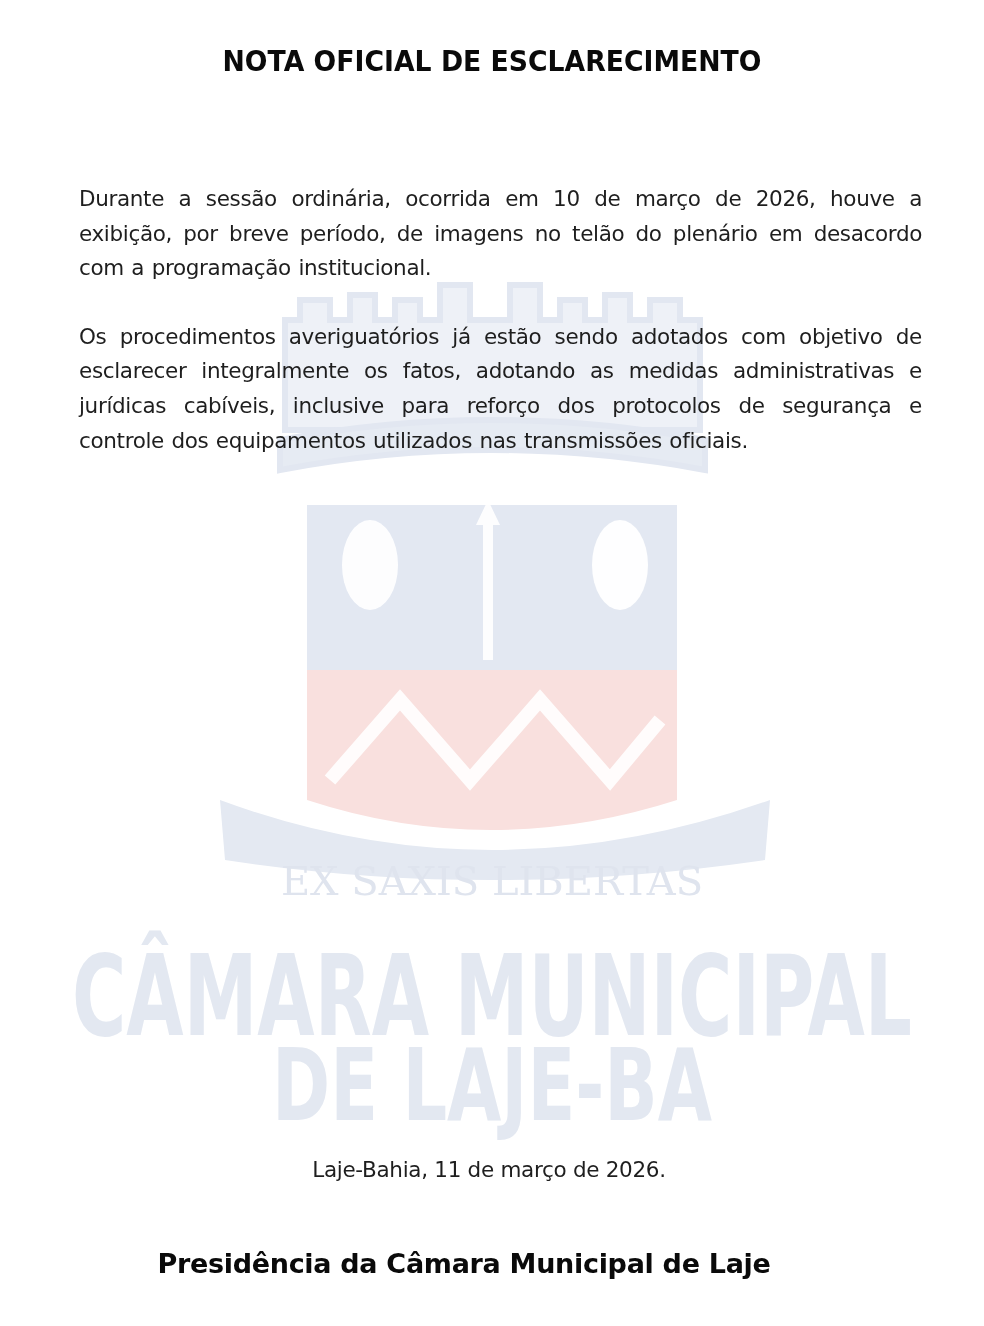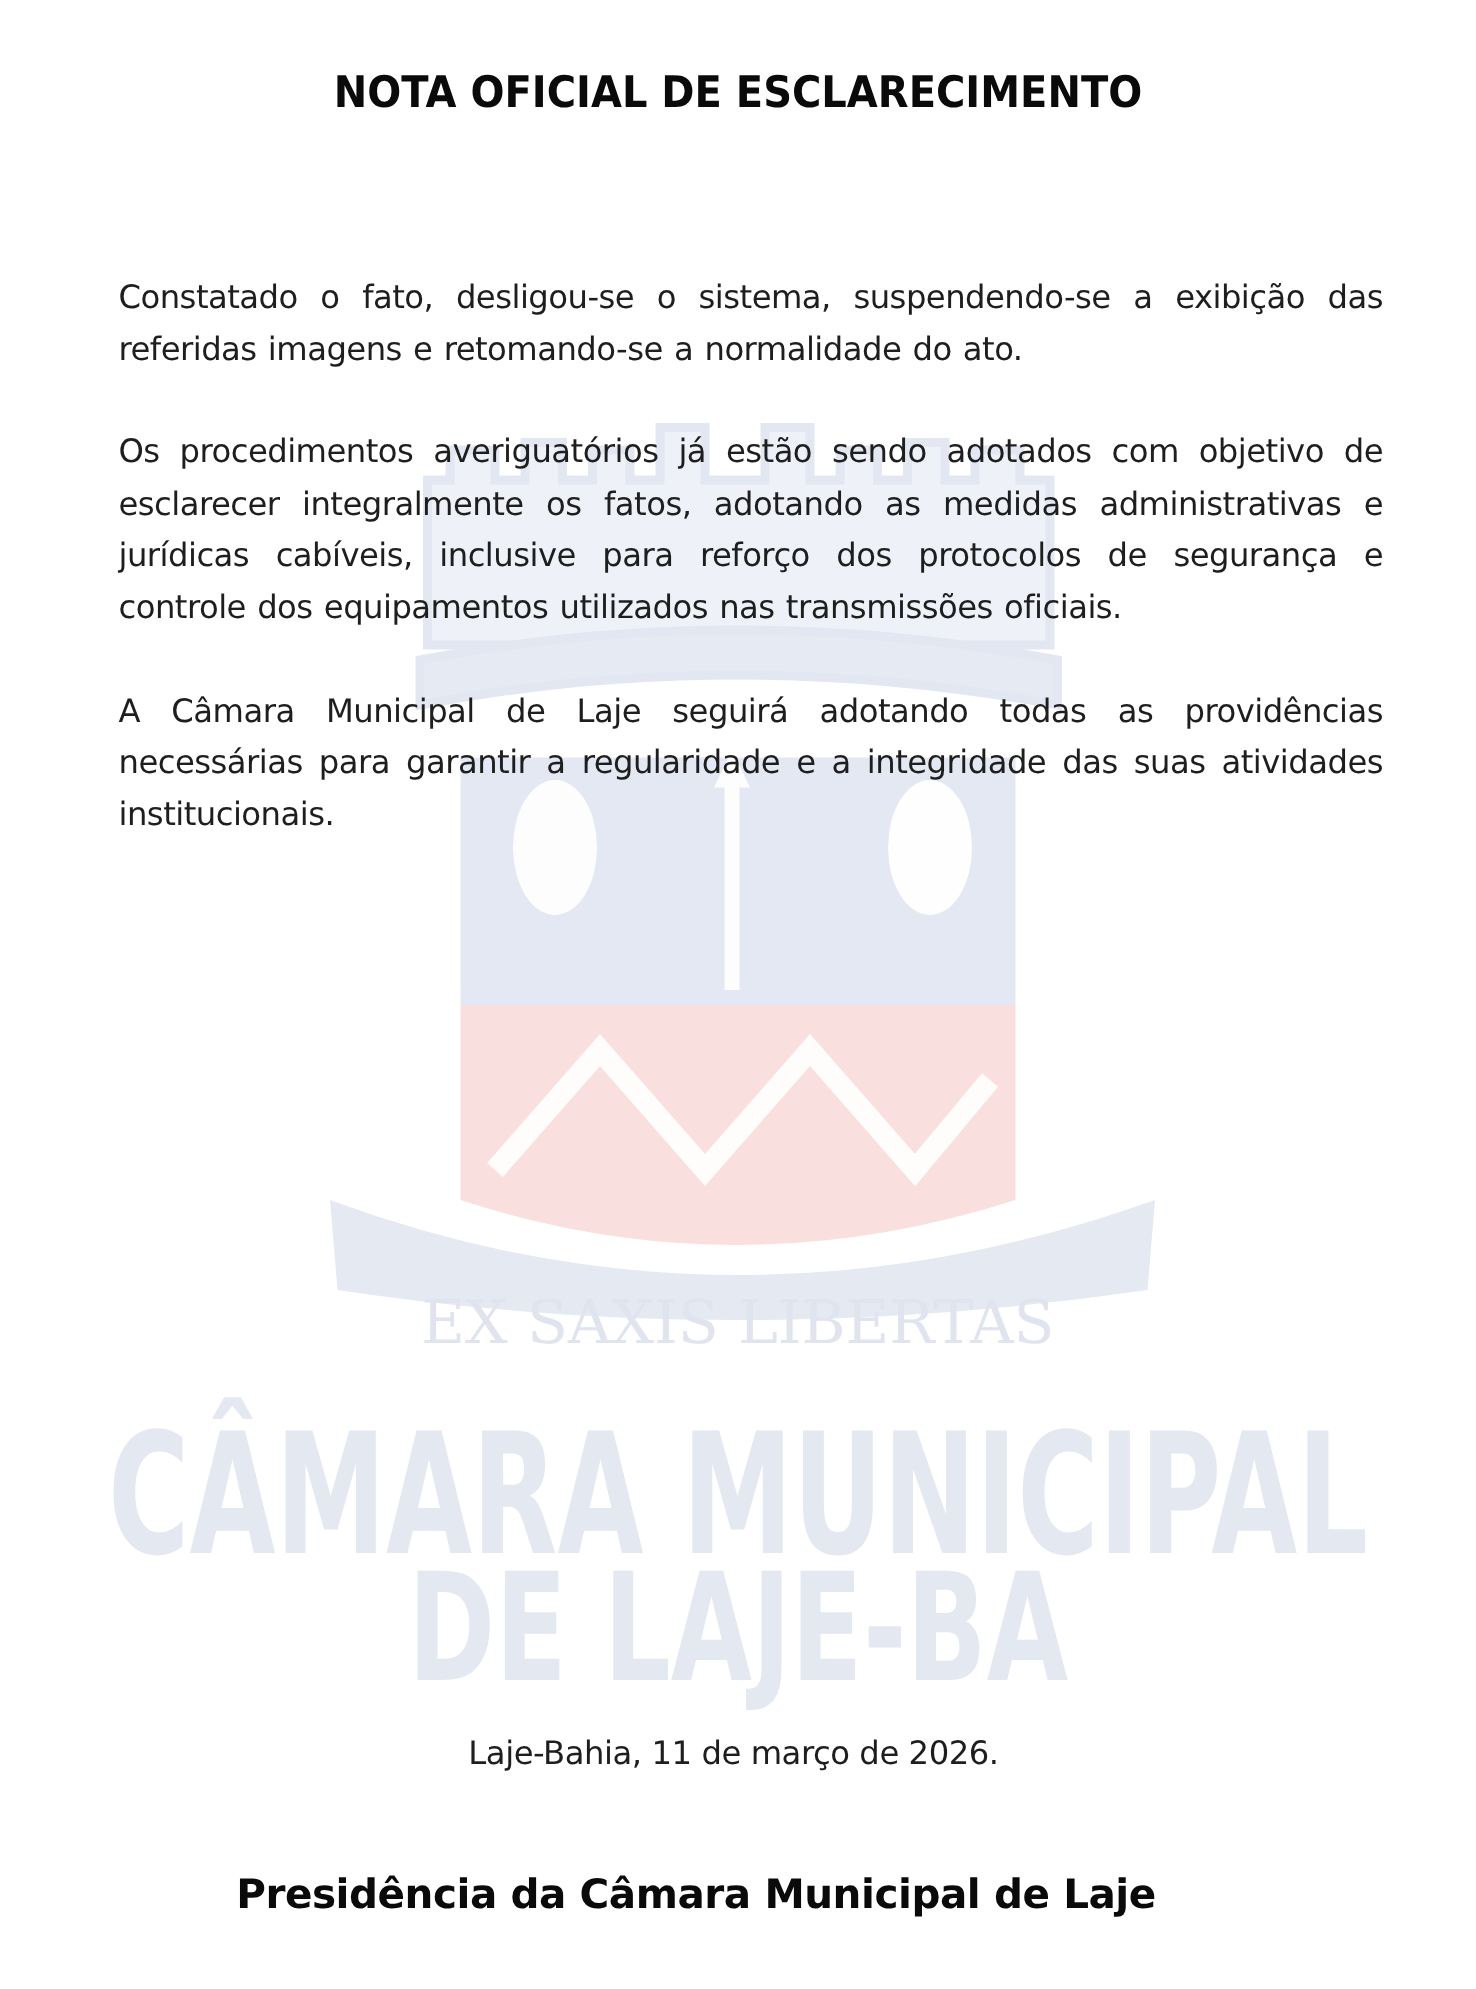--- a/index.html
+++ b/index.html
@@ -42,19 +42,18 @@
   <path d="M220 800 Q490 900 770 800 L765 860 Q490 900 225 860 Z" fill="#e4e9f2"></path>
   <text x="492" y="895" text-anchor="middle" font-family="DejaVu Serif, serif" font-size="40" fill="#dfe4ee">EX SAXIS LIBERTAS</text>
 
   <text x="492" y="1035" text-anchor="middle" font-family="DejaVu Sans, sans-serif" font-weight="bold" font-size="112" fill="#e3e8f1" textLength="840" lengthAdjust="spacingAndGlyphs">CÂMARA MUNICIPAL</text>
   <text x="492" y="1120" text-anchor="middle" font-family="DejaVu Sans, sans-serif" font-weight="bold" font-size="100" fill="#e3e8f1" textLength="440" lengthAdjust="spacingAndGlyphs">DE LAJE-BA</text>
 </svg>
 
 <div class="title">NOTA OFICIAL DE ESCLARECIMENTO</div>
 
 <div class="body">
-  <p class="para">Constatado o fato, desligou-se o sistema, suspendendo-se a exibição das referidas imagens e retomando-se a normalidade do ato.</p>
+  <p class="para">Durante a sessão ordinária, ocorrida em 10 de março de 2026, houve a exibição, por breve período, de imagens no telão do plenário em desacordo com a programação institucional.</p>
   <p class="para">Os procedimentos averiguatórios já estão sendo adotados com objetivo de esclarecer integralmente os fatos, adotando as medidas administrativas e jurídicas cabíveis, inclusive para reforço dos protocolos de segurança e controle dos equipamentos utilizados nas transmissões oficiais.</p>
-  <p class="para">A Câmara Municipal de Laje seguirá adotando todas as providências necessárias para garantir a regularidade e a integridade das suas atividades institucionais.</p>
 </div>
 
 <div class="date">Laje-Bahia, 11 de março de 2026.</div>
 <div class="sig">Presidência da Câmara Municipal de Laje</div>
 
 </body></html>

